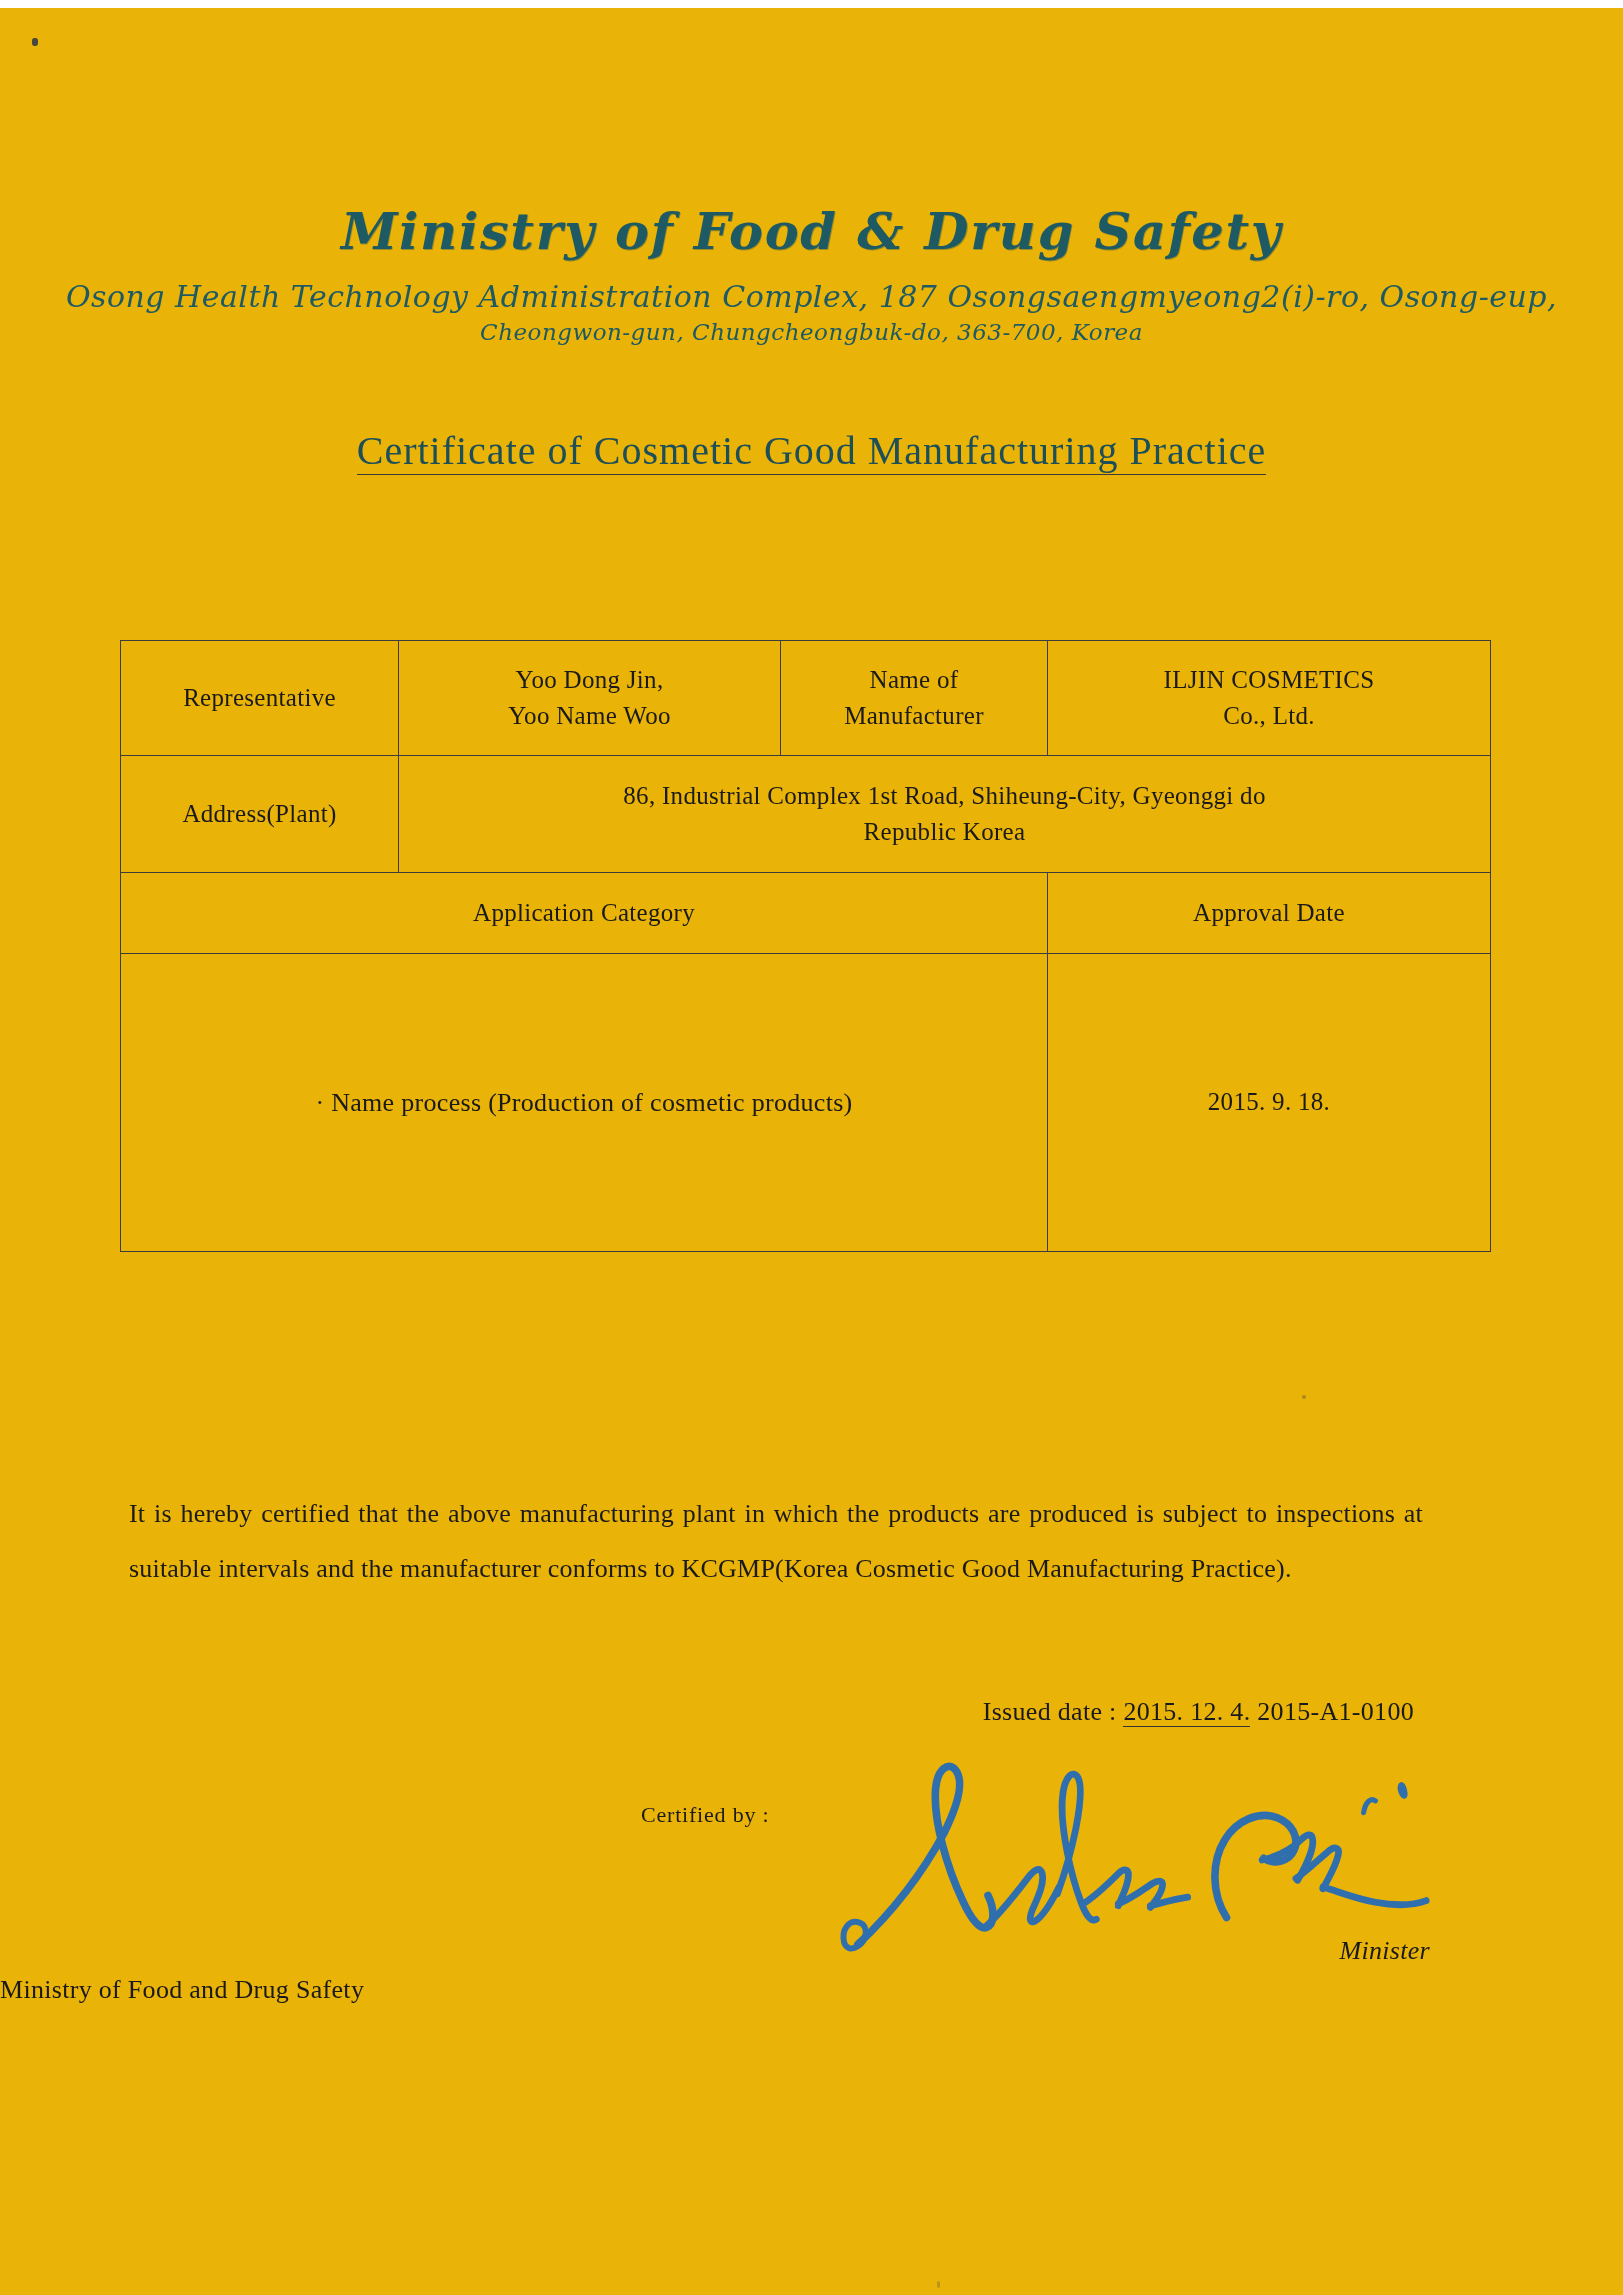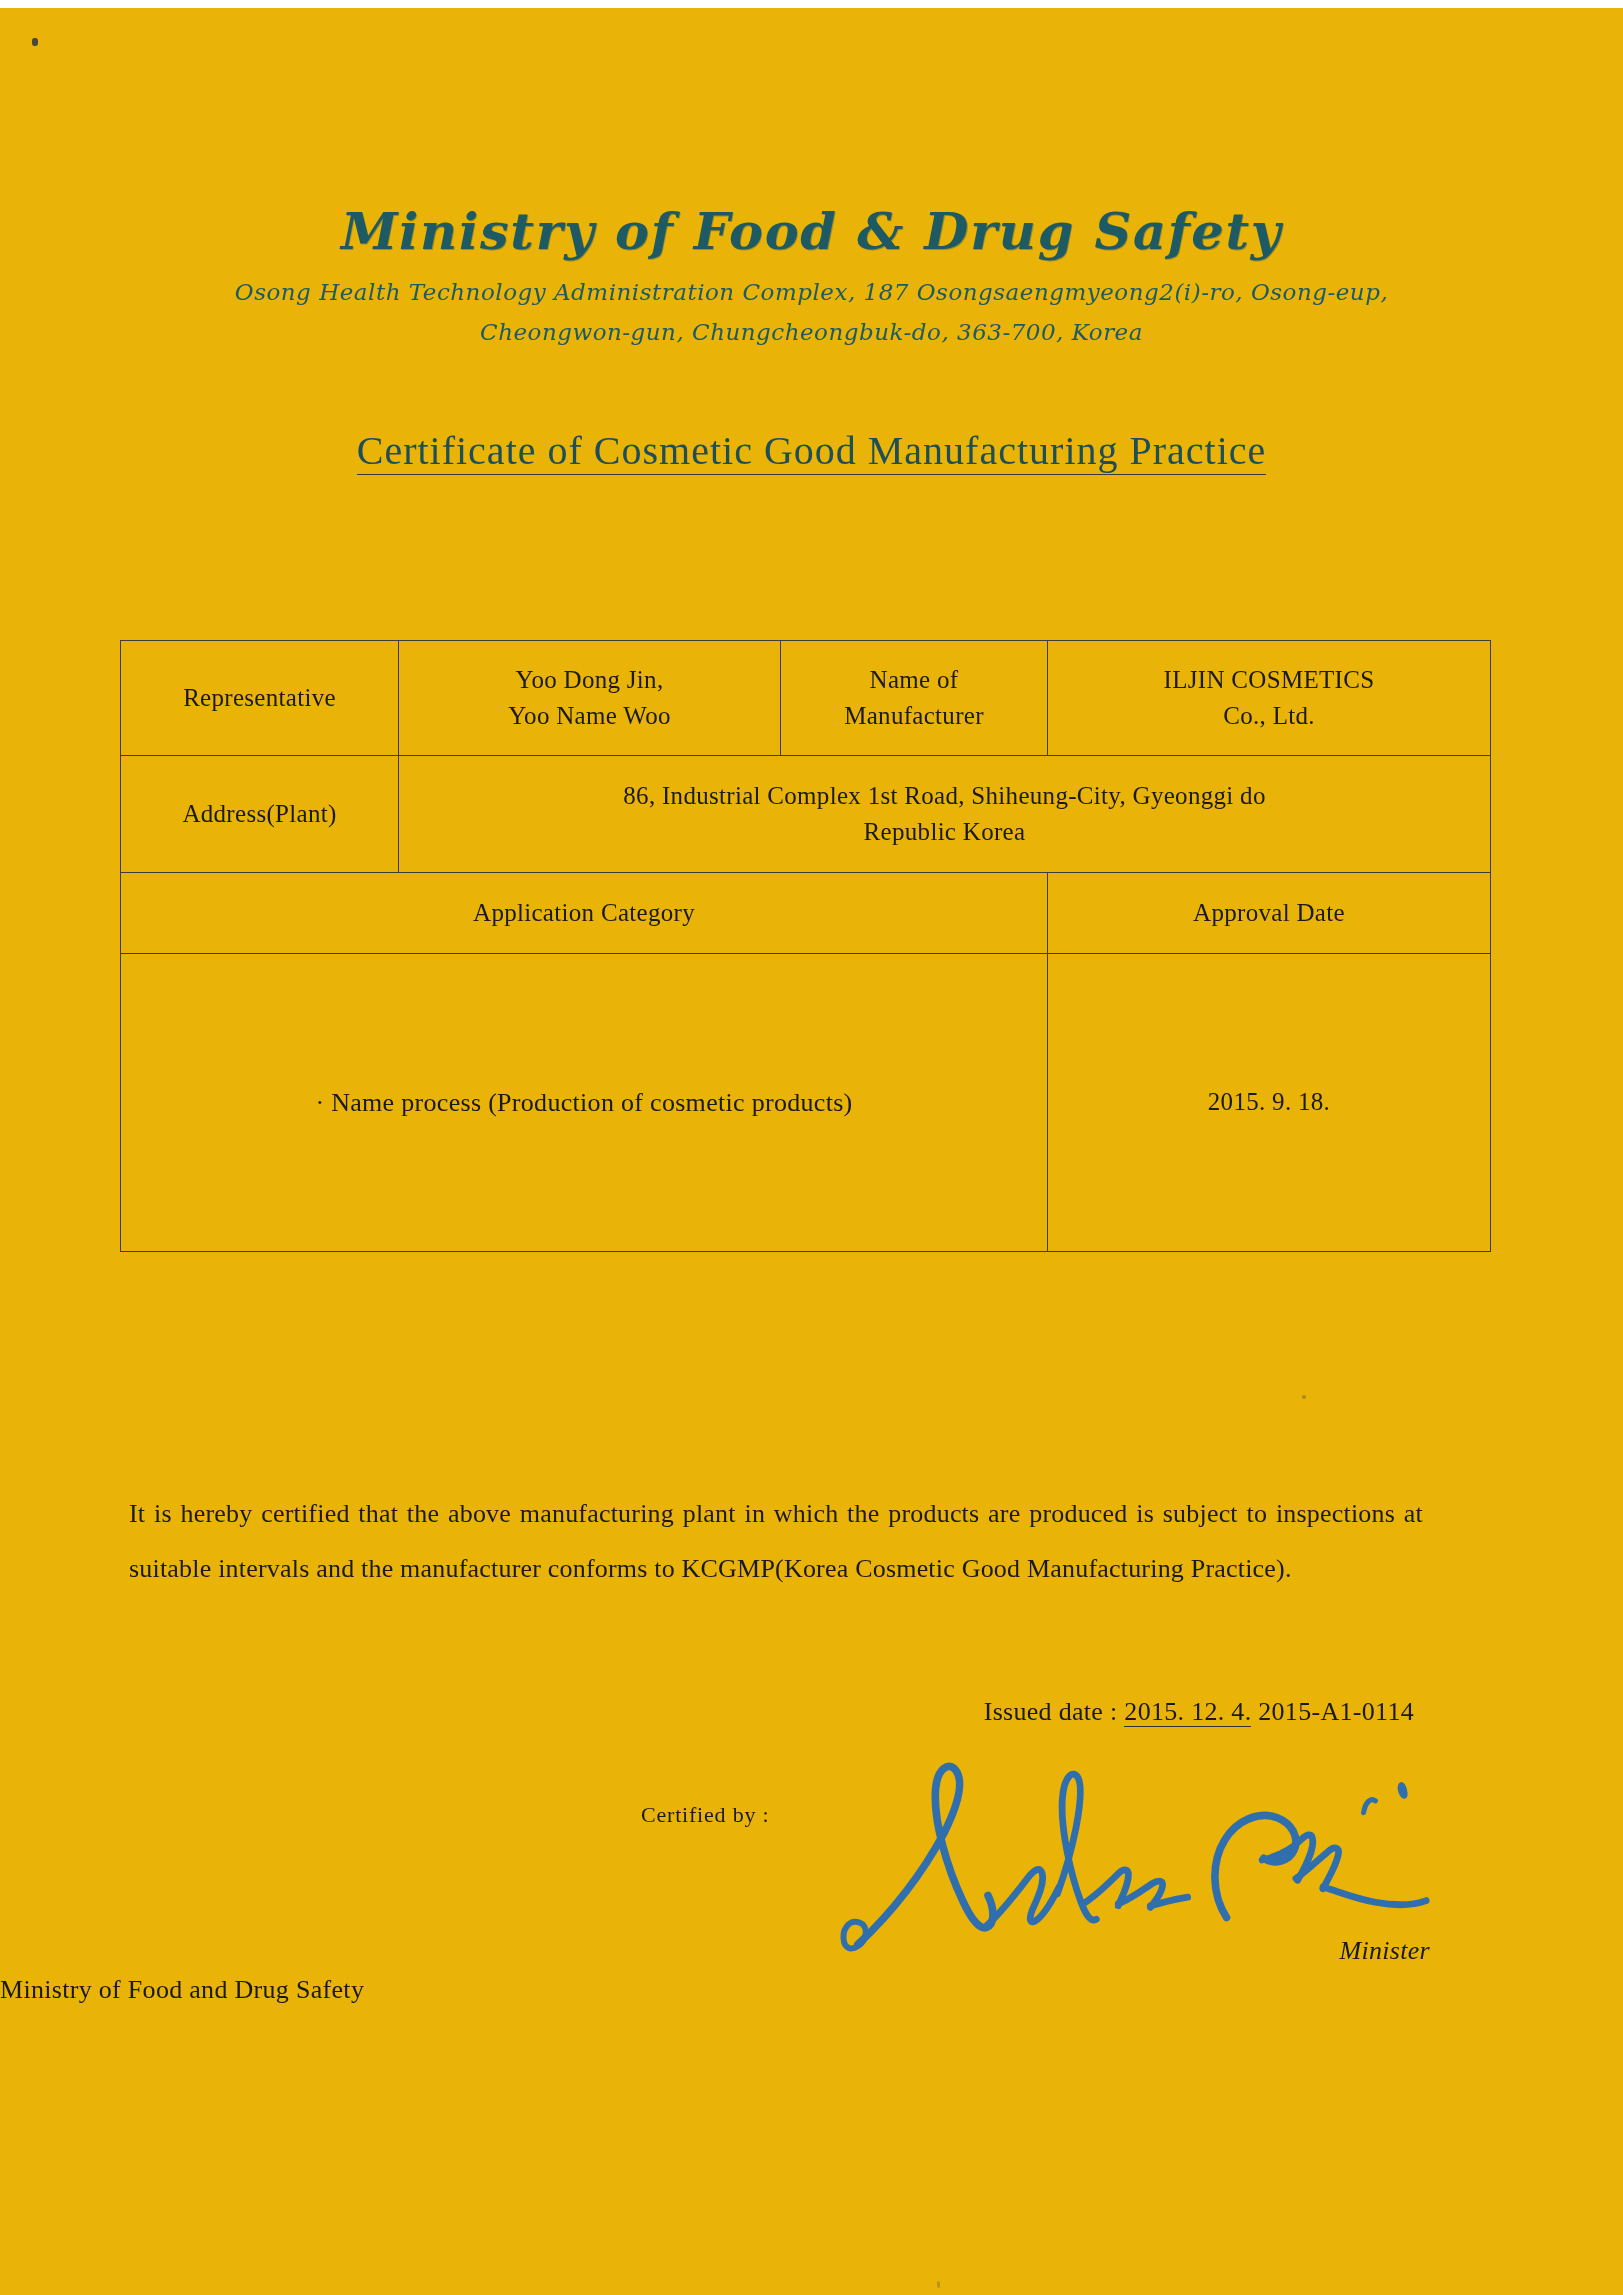--- a/index.html
+++ b/index.html
@@ -42,21 +42,21 @@
   }
   .hdr-title {
     top: 193px;
     font-size: 51px;
     font-weight: 700;
     letter-spacing: 1.7px;
     text-shadow: 0.8px 0.8px 0 rgba(20,70,80,.35);
   }
   .hdr-addr1 {
     top: 271px;
-    font-size: 23px;
+    font-size: 30px;
     letter-spacing: 0.5px;
   }
   .hdr-addr2 {
     top: 311px;
     font-size: 23px;
     letter-spacing: 0.5px;
   }
 
   
   .doc-title {
@@ -229,21 +229,21 @@
       <tr class="r4">
         <td colspan="3" class="cat-cell">· Name process (Production of cosmetic products)</td>
         <td>2015. 9. 18.</td>
       </tr>
     </tbody>
   </table>
 
   <div class="body-text">It is hereby certified that the above manufacturing plant in which the products are produced is subject to inspections at suitable intervals and the manufacturer conforms to KCGMP(Korea Cosmetic Good Manufacturing Practice).</div>
 
   <div class="issued-line">
-    <span>Issued date : </span><span class="u">2015. 12. 4.</span><span> </span><span>2015-A1-0114</span>
+    <span>Issued date : </span><span class="u">2015. 12. 4.</span><span> </span><span>2015-A1-0100</span>
   </div>
 
   <div class="certified-by">Certified by :</div>
 
   <svg class="signature" viewBox="0 0 720 260">
     <g fill="none" stroke="#2f6fae" stroke-linecap="round" stroke-linejoin="round">
       <path d="M18 228 C14 212 24 200 36 204 C48 208 44 226 34 232 C26 237 20 234 18 228 Z" stroke-width="7"></path>
       <path d="M34 230 C70 196 108 150 136 98 C152 66 160 38 150 24 C142 13 128 22 126 46
                C123 84 140 140 158 178 C168 200 178 212 186 210 C196 207 196 188 188 172" stroke-width="9"></path>
       <path d="M186 208 C206 190 222 168 236 150 C244 140 250 138 252 146 C255 158 246 176 240 190

